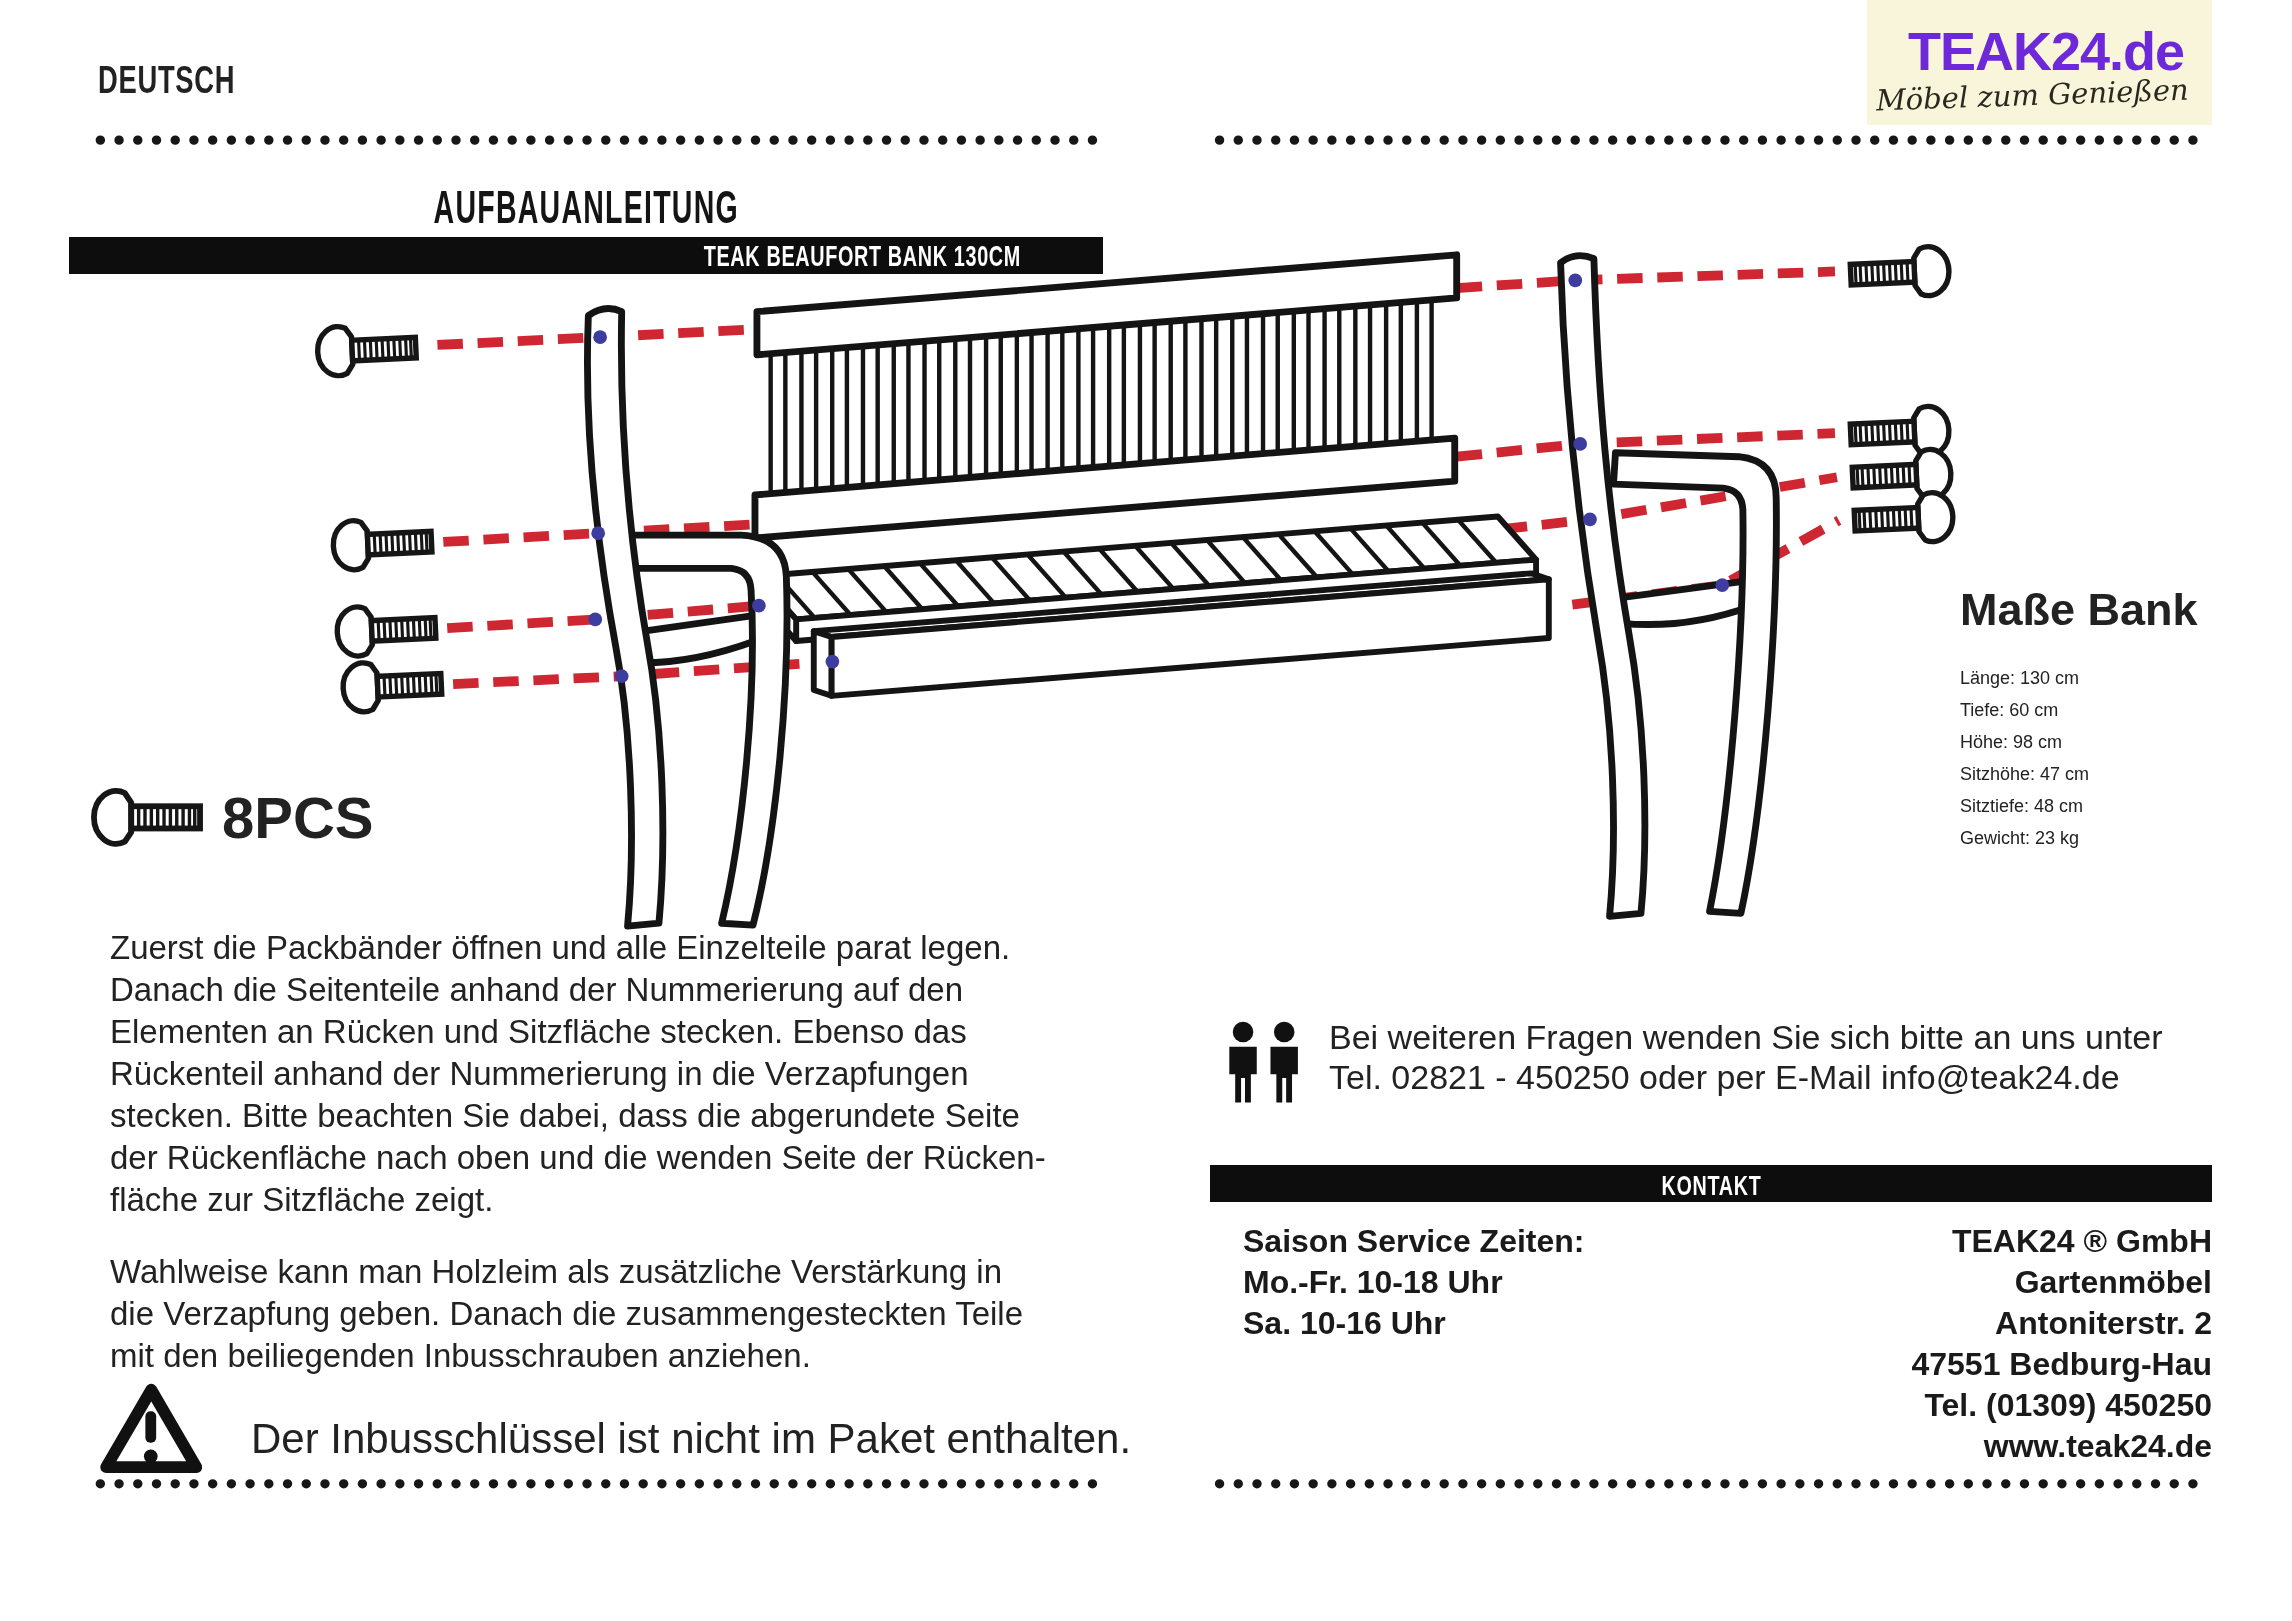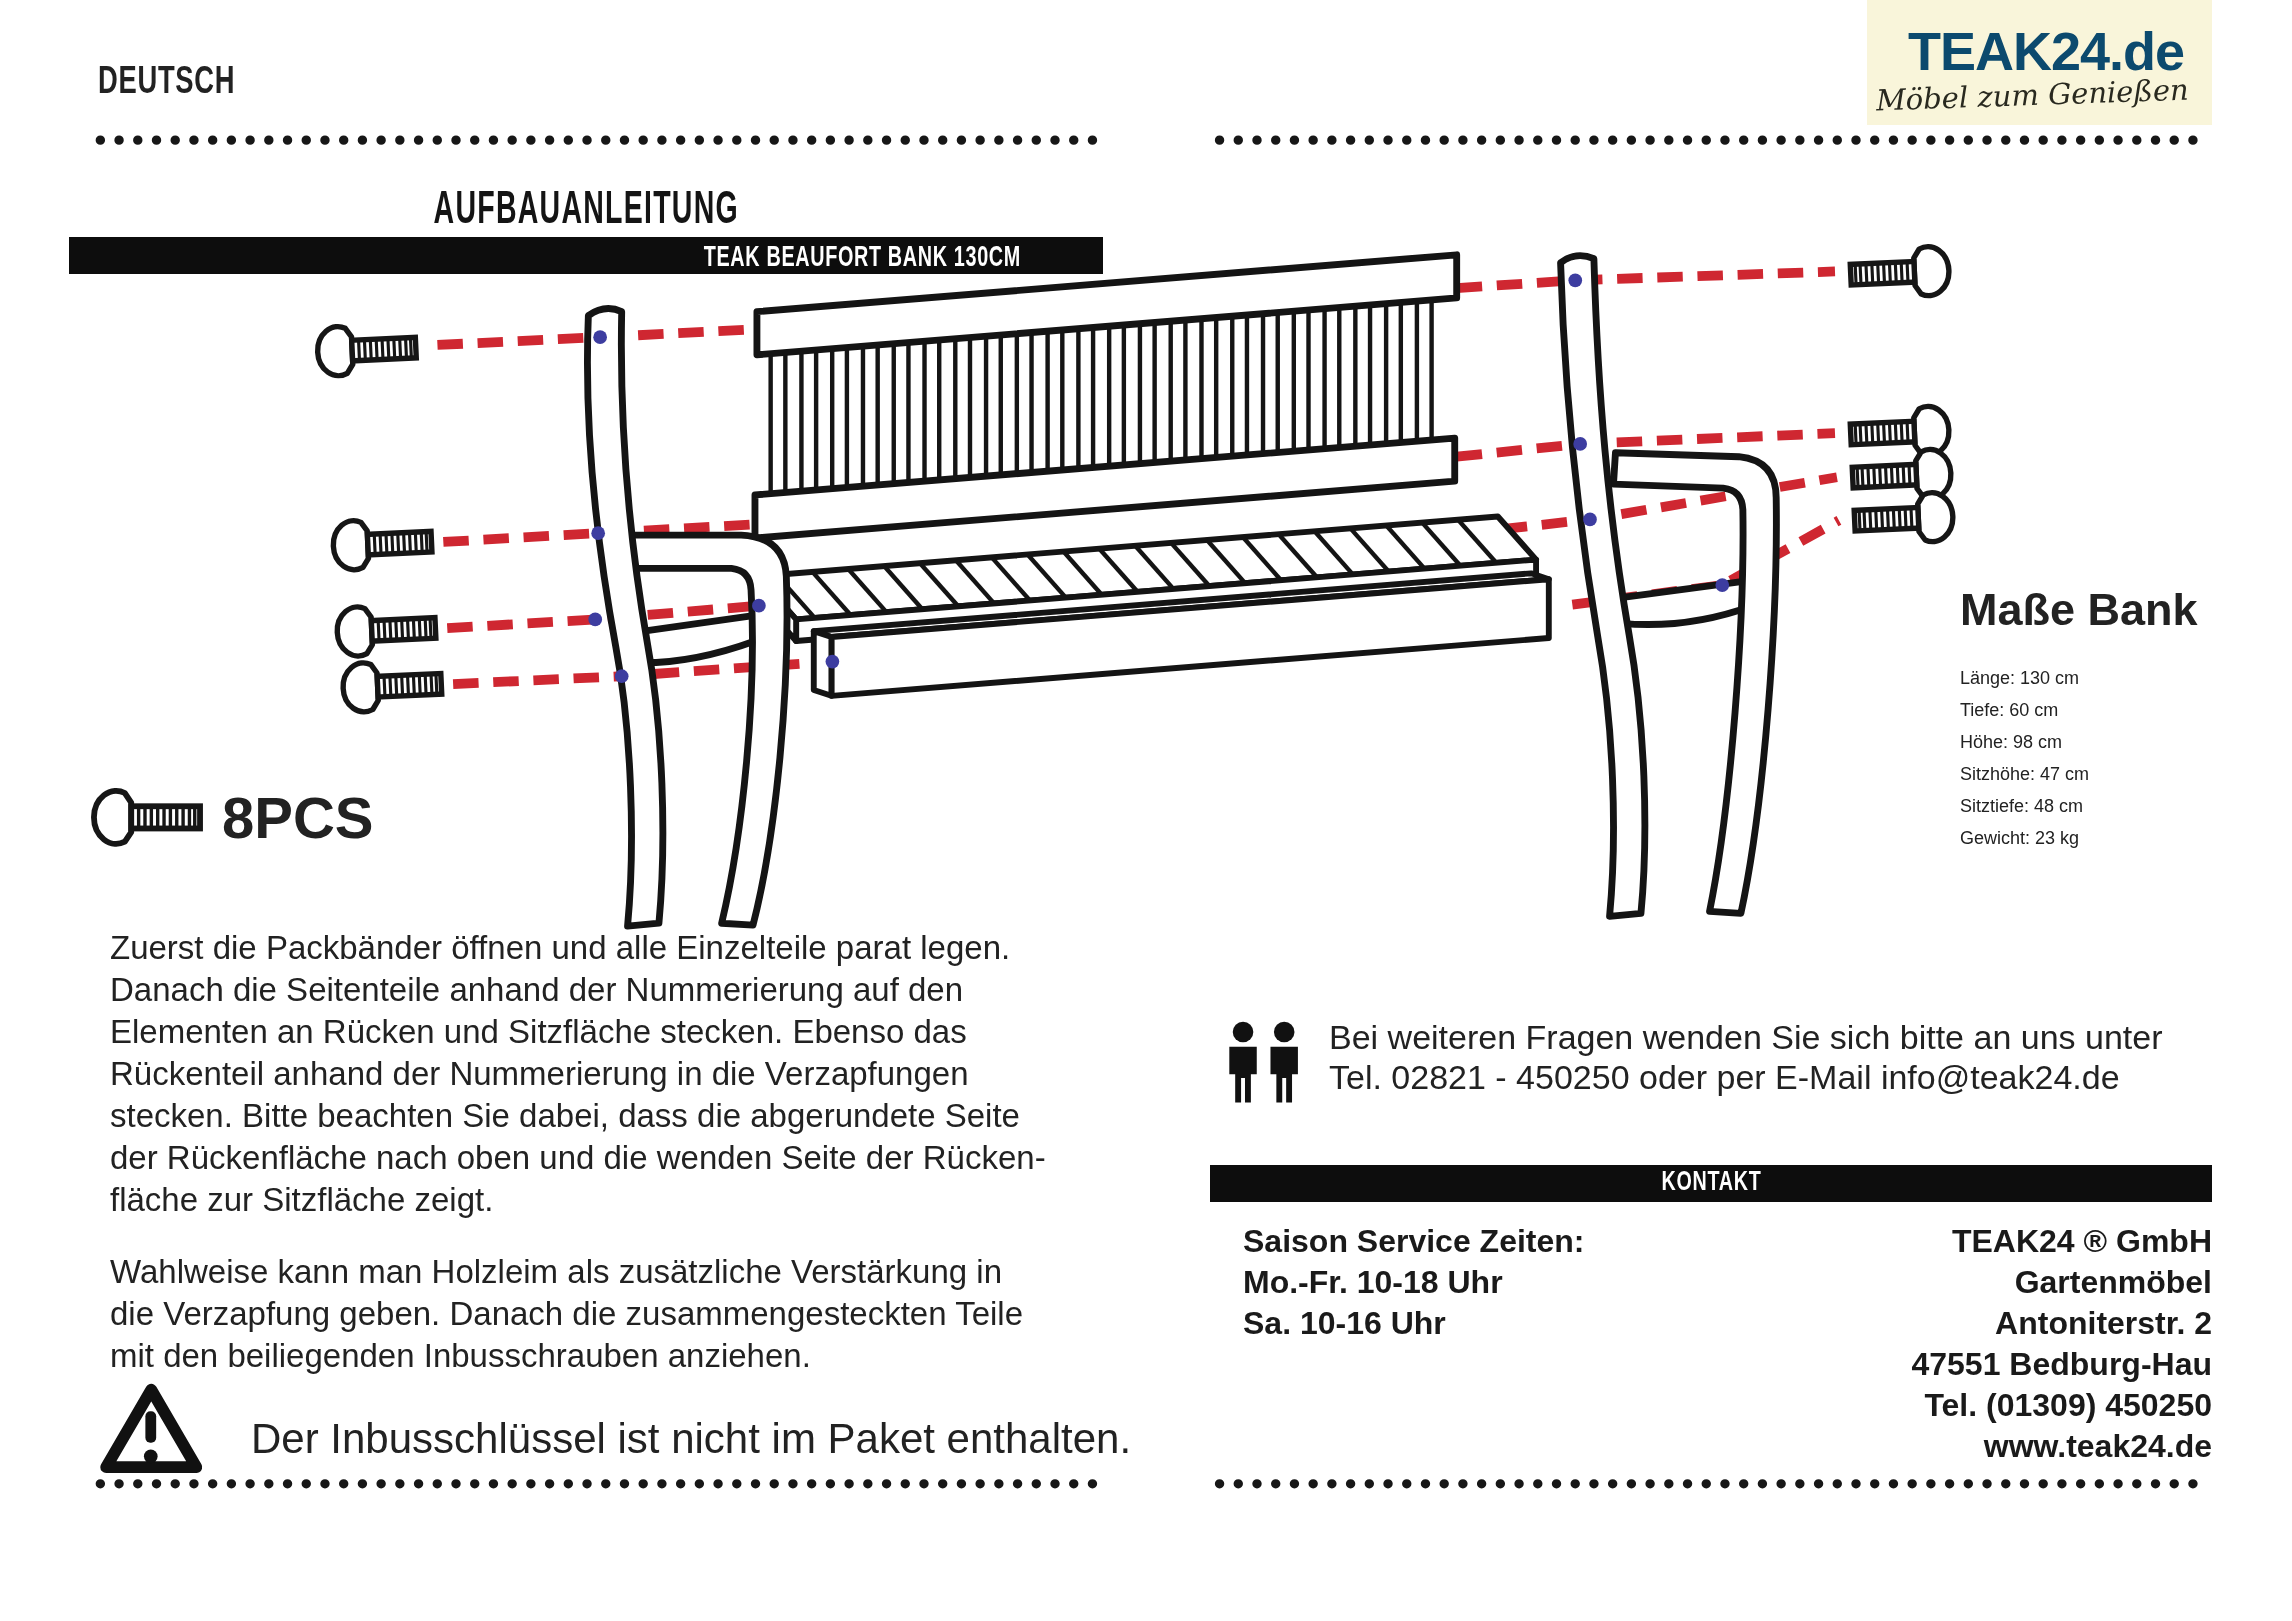--- a/index.html
+++ b/index.html
@@ -9,21 +9,21 @@
   }
   .abs{position:absolute;}
   .t{position:absolute;white-space:pre;color:#1b1b1b;}
   svg.art{position:absolute;left:0;top:0;width:2293px;height:1621px;}
 
   .deutsch{left:98px;top:59px;font-size:38px;font-weight:bold;letter-spacing:1px;
            transform:scaleX(.72);transform-origin:left top;color:#222;}
 
   .logo-box{left:1867px;top:0;width:345px;height:125px;background:#f9f5da;}
   .logo-brand{position:absolute;left:41px;top:19.6px;font-size:54px;font-weight:bold;
-              letter-spacing:-1px;color:#0c4a6e;}
+              letter-spacing:-1px;color:#6d28d9;}
   .logo-tagline{position:absolute;right:23.5px;top:78px;font-size:29px;color:#29291f;
                 font-family:"DejaVu Serif", serif;font-style:italic;transform:rotate(-2deg);}
 
   .main-title{left:69px;top:180px;width:1034px;text-align:center;}
   .main-title span{display:inline-block;font-size:46px;font-weight:bold;letter-spacing:2px;
                    transform:scaleX(.62);transform-origin:center;color:#141414;}
   .product-bar{left:69px;top:237px;width:1034px;height:37px;background:#0d0d0d;
                display:flex;align-items:center;justify-content:flex-end;}
   .product-bar span{display:inline-block;color:#fff;font-size:30px;font-weight:bold;
                     letter-spacing:1px;transform:scaleX(.66);}
@@ -38,21 +38,21 @@
   .p1{top:927px;}
   .p2{top:1251px;}
   .para .line{font-size:33px;line-height:42px;color:#222;}
 
   .warn-text{left:251px;top:1415px;font-size:42px;color:#222;}
 
   .note{left:1329px;top:1017px;}
   .note .line{font-size:34px;line-height:40px;color:#222;}
 
   .kontakt-bar{left:1210px;top:1165px;width:1002px;height:37px;background:#0d0d0d;
-               display:flex;align-items:flex-start;justify-content:center;}
+               display:flex;align-items:flex-end;justify-content:center;}
   .kontakt-bar span{display:inline-block;color:#fff;font-size:27.4px;font-weight:bold;
                     letter-spacing:1px;transform:scaleX(.72);}
 
   .service{left:1243px;top:1221px;}
   .service .line{font-size:32px;font-weight:bold;line-height:41px;color:#1a1a1a;}
   .company{left:1617px;top:1221px;width:595px;text-align:right;}
   .company .line{font-size:32px;font-weight:bold;line-height:41px;color:#1a1a1a;}
 </style>
 </head>
 <body>

